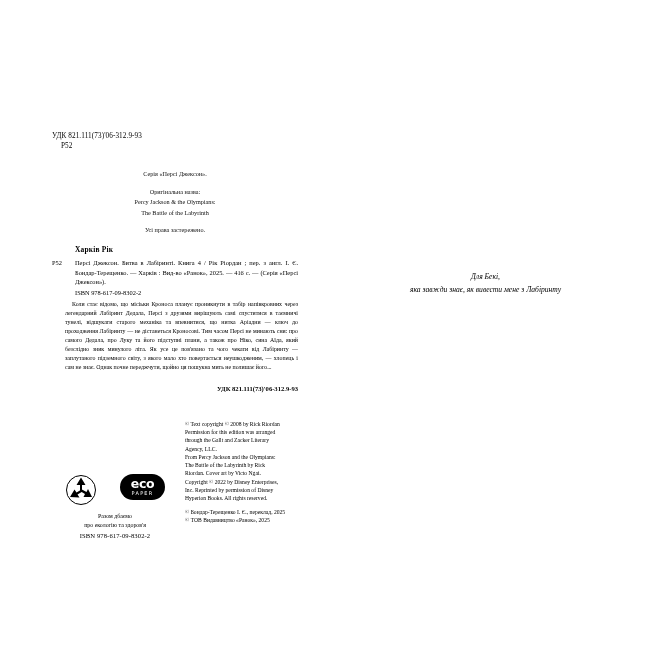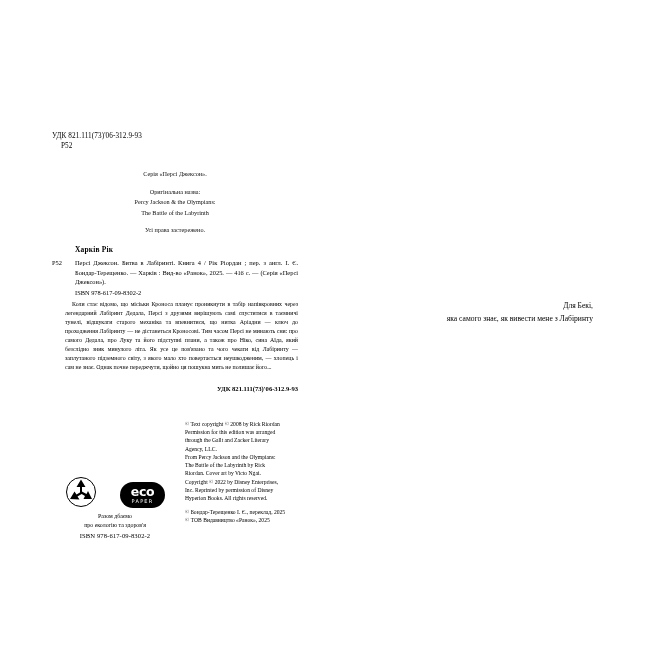--- a/index.html
+++ b/index.html
@@ -105,24 +105,24 @@
     font-size: 6.6px;
     font-weight: bold;
   }
 
   
   .dedication {
     position: absolute;
     left: 378px;
     top: 270px;
     width: 215px;
-    text-align: right;
+    text-align: center;
+    font-style: italic;
     font-size: 7.6px;
     line-height: 1.75;
-    margin-top: 29px;
   }
 
   
   .copyright {
     position: absolute;
     left: 185px;
     top: 420px;
     width: 113px;
     font-size: 5.6px;
     line-height: 1.47;
@@ -134,21 +134,21 @@
   
   .eco-wrap {
     position: absolute;
     left: 55px;
     top: 474px;
     width: 120px;
     text-align: center;
   }
   .eco-row {
     display: flex;
-    align-items: flex-end;
+    align-items: flex-start;
     justify-content: center;
     gap: 23px;
     height: 34px;
   }
   .recycle-svg { display: block; }
   .eco-badge {
     width: 45px;
     height: 26px;
     border-radius: 13px;
     background: #000;
@@ -209,21 +209,21 @@
     <div class="bib-text">Персі Джексон. Битва в Лабіринті. Книга 4 / Рік Ріордан ; пер. з англ. І. Є. Бондар-Терещенко. — Харків : Вид-во «Ранок», 2025. — 416 с. — (Серія «Персі Джексон»).</div>
     <div class="isbn-line">ISBN 978-617-09-8302-2</div>
   </div>
 
   <div class="annotation">Коли стає відомо, що місіьки Кроноса планує проникнути в табір напівкровних через легендарний Лабіринт Дедала, Персі з друзями вирішують самі спуститися в таємничі тунелі, відшукати старого механіка та впевнитися, що нитка Аріадни — ключ до проходження Лабіринту — не дістанеться Кроносові. Тим часом Персі не минають сни: про самого Дедала, про Луку та його підступні плани, а також про Ніко, сина Аїда, який безслідно зник минулого літа. Як усе це пов'язано та чого чекати від Лабіринту — заплутаного підземного світу, з якого мало хто повертається неушкодженим, — хлопець і сам не знає. Однак почне переджчути, щойно ця пошукна мить не полишає його...</div>
 
   <div class="udk-bottom">УДК 821.111(73)'06-312.9-93</div>
 
   <div class="dedication">
     <div>Для Бекі,</div>
-    <div>яка самого знає, як вивести мене з Лабіринту</div>
+    <div>яка завжди знає, як вивести мене з Лабіринту</div>
   </div>
 
   <div class="copyright">
     <p>© Text copyright © 2008 by Rick Riordan</p>
     <p>Permission for this edition was arranged</p>
     <p>through the Gallt and Zacker Literary</p>
     <p>Agency, LLC.</p>
     <p>From Percy Jackson and the Olympians:</p>
     <p>The Battle of the Labyrinth by Rick</p>
     <p>Riordan. Cover art by Victo Ngai.</p>

